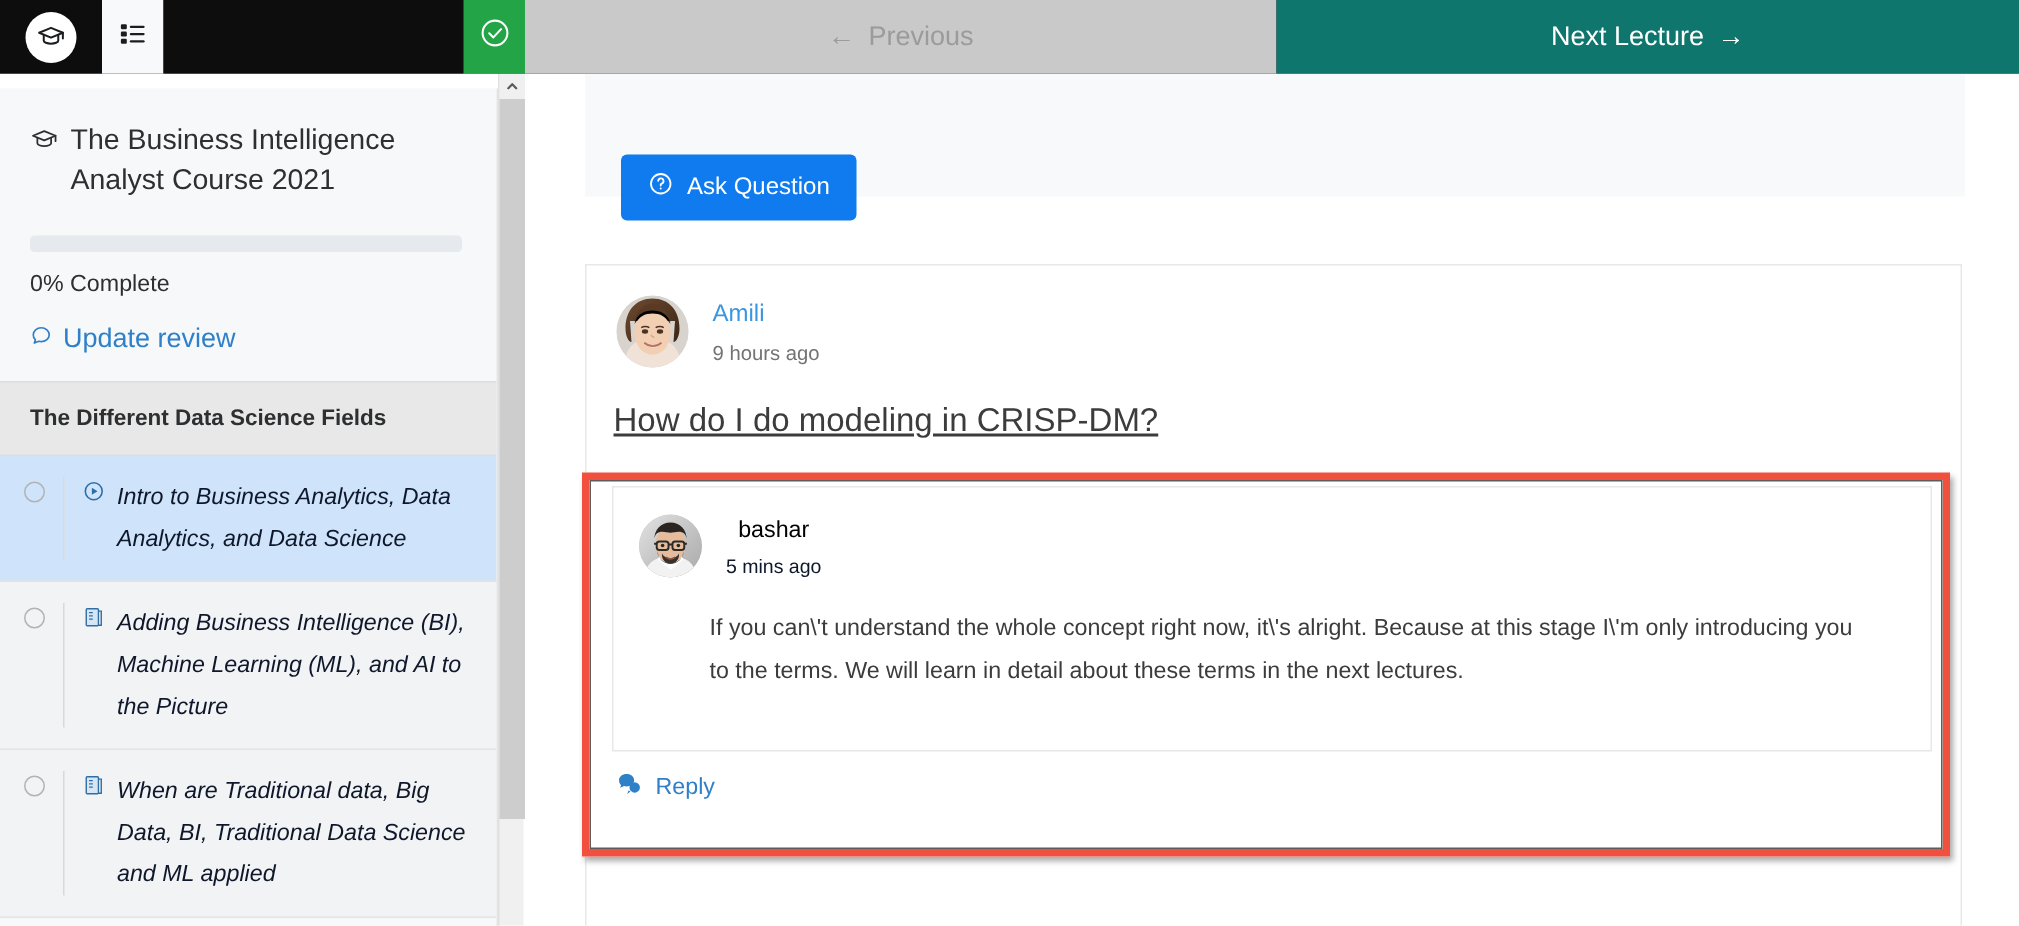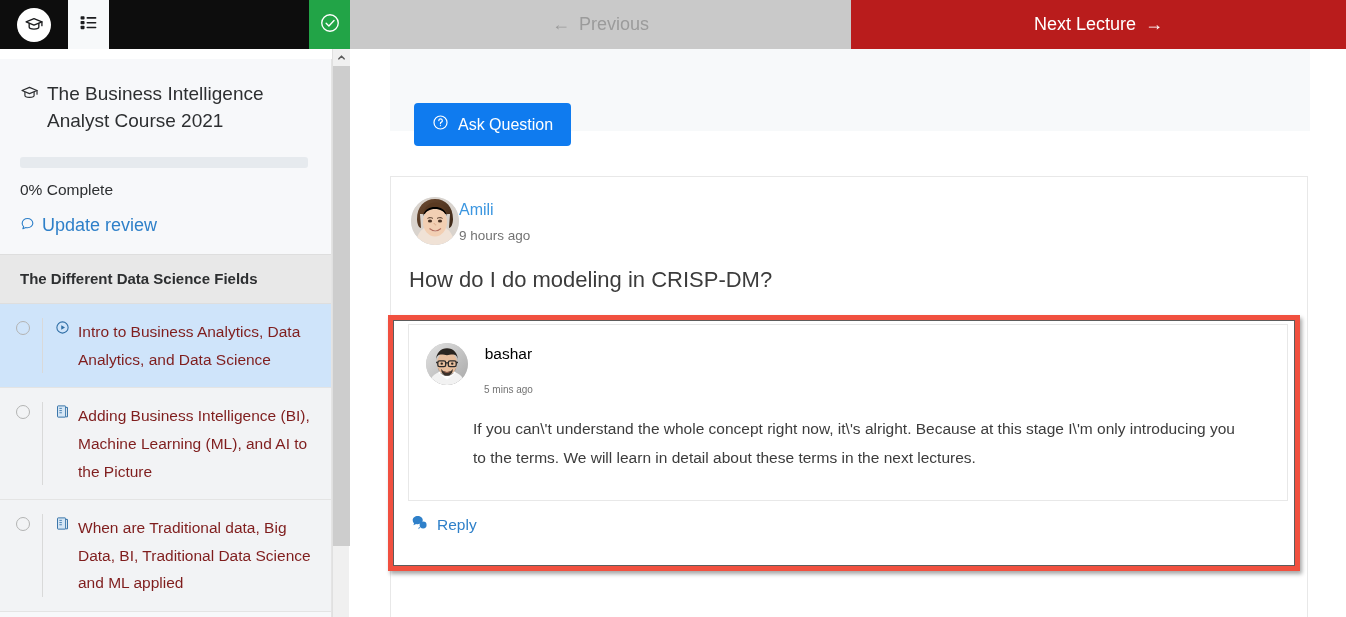--- a/index.html
+++ b/index.html
@@ -52,21 +52,21 @@
     width: 501px; height: 49px;
     background: #c9c9c9;
     color: #9b9b9b;
     display: flex; align-items: center; justify-content: center;
     font-size: 18px;
     cursor: default;
     gap: 9px;
   }
   .tb-next {
     flex: 1; height: 49px;
-    background: #b91c1c;
+    background: #0f766e;
     color: #ffffff;
     display: flex; align-items: center; justify-content: center;
     font-size: 18px;
     cursor: pointer;
     gap: 9px;
   }
 
   
   .sidebar {
     position: absolute; top: 59px; left: 0;
@@ -153,22 +153,23 @@
     padding-left: 12px;
     min-height: 20px;
   }
   .sb-item-icon {
     flex: 0 0 auto;
     margin-top: 2px;
     color: #2f6ea5;
   }
   .sb-item-label {
     font-size: 15.5px;
-    color: #7f1d1d;
+    color: #0f172a;
     line-height: 1.78;
+    font-style: italic;
   }
   .sb-gap { height: 28px; background: #f7f8fa; border-bottom: 1px solid #e4e4e4; }
 
   
   .sb-scroll {
     position: absolute; top: 49px; left: 332px;
     width: 17px; height: 568px;
     background: #f0f0f0;
     border-left: 1px solid #e0e0e0;
   }
@@ -221,21 +222,21 @@
 
   .qcard {
     margin-top: 45px;
     border: 1px solid #e8e8e8;
     background: #ffffff;
     width: 918px;
   }
   .q-head {
     display: flex;
     padding: 20px 20px 0 20px;
-    gap: 0;
+    gap: 16px;
   }
   .avatar {
     flex: 0 0 auto;
     width: 48px; height: 48px;
     border-radius: 50%;
     overflow: hidden;
     background: #d8d8d8;
   }
   .avatar svg { display: block; }
   .q-meta { padding-top: 3px; }
@@ -248,20 +249,21 @@
   .q-time {
     font-size: 13.5px;
     color: #737373;
     margin-top: 7px;
   }
   .q-title {
     padding: 22px 20px 0 18px;
     font-size: 22px;
     color: #3c3c3c;
     font-weight: 400;
+    text-decoration: underline;
   }
   .q-body {
     padding: 20px 20px 26px 18px;
     font-size: 15.5px;
     color: #3c3c3c;
     line-height: 1.5;
   }
 
   
   .highlight {
@@ -300,23 +302,23 @@
     background: #c9c9c9;
   }
   .r-meta { padding-top: 2px; }
   .r-author {
     font-size: 15.5px;
     color: #000000;
     cursor: pointer;
     text-align: center;
   }
   .r-time {
-    font-size: 10px;
-    color: #737373;
-    margin-top: 21px;
+    font-size: 13px;
+    color: #0f172a;
+    margin-top: 7px;
   }
   .r-body {
     padding: 20px 42px 26px 64px;
     font-size: 15.5px;
     color: #3c3c3c;
     line-height: 1.85;
   }
   .reply-foot {
     margin: 0 6px 0 14px;
     border-top: 1px solid #e8e8e8;

